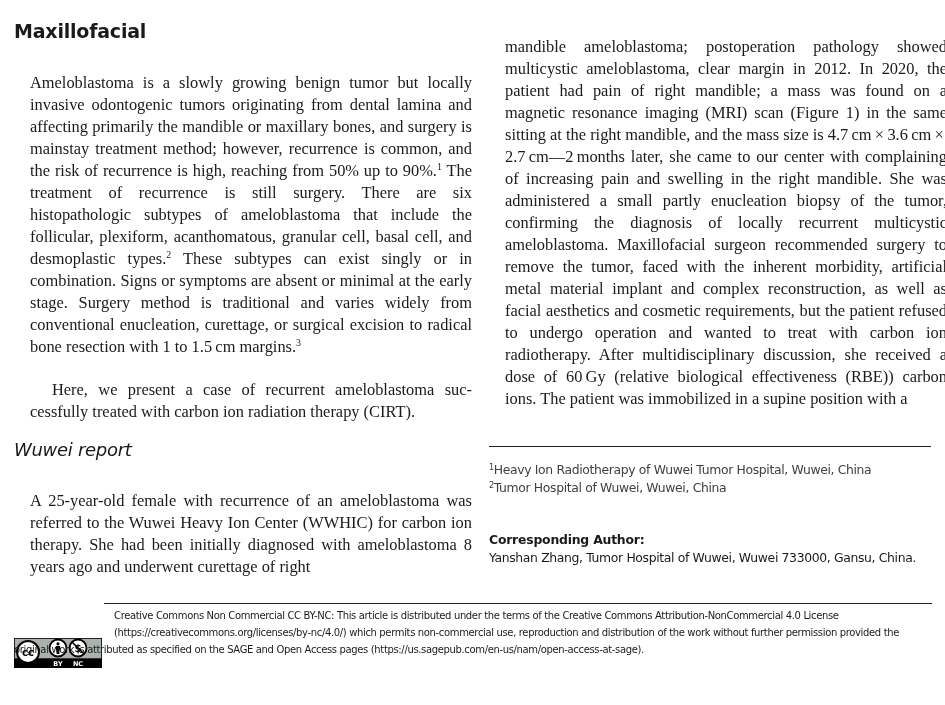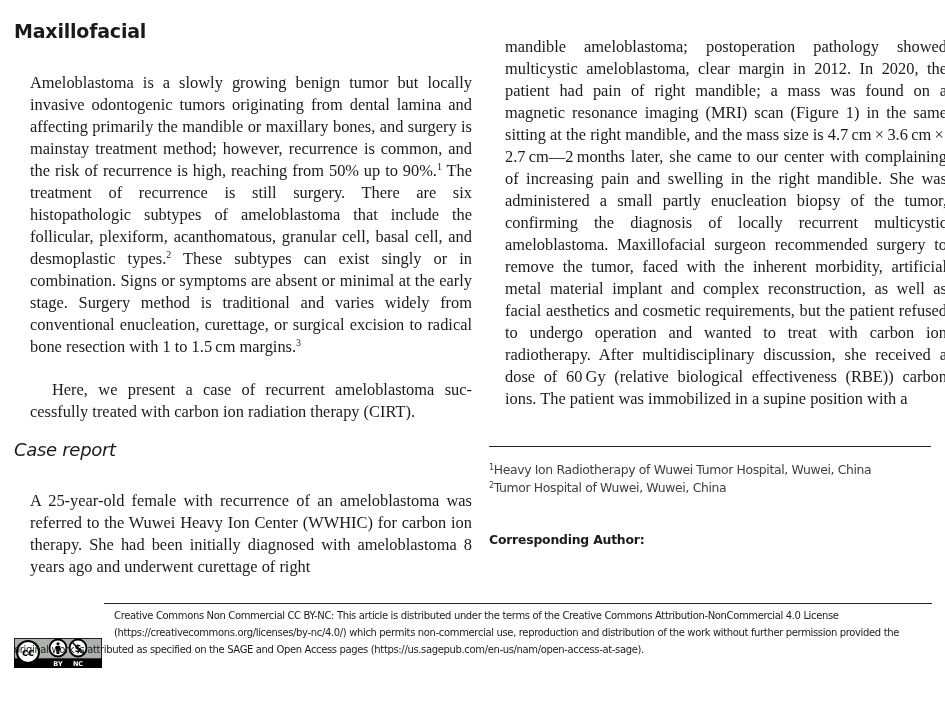--- a/index.html
+++ b/index.html
@@ -160,37 +160,38 @@
 </head>
 <body>
 
 <div class="col col-left">
   <h2 class="section-heading">Maxillofacial</h2>
 
   <p class="body-text p-intro"><span>Ameloblastoma is a slowly growing benign tumor but locally invasive odontogenic tumors originating from dental lamina and affecting primarily the mandible or maxillary bones, and surgery is mainstay treatment method; however, recurrence is common, and the risk of recurrence is high, reaching from 50% up to 90%.</span><sup>1</sup><span> The treatment of recurrence is still surgery. There are six histopathologic subtypes of ameloblastoma that include the follicular, plexiform, acanthomatous, granu­lar cell, basal cell, and desmoplastic types.</span><sup>2</sup><span> These subtypes can exist singly or in combination. Signs or symptoms are absent or minimal at the early stage. Surgery method is tradi­tional and varies widely from conventional enucleation, curettage, or surgical excision to radical bone resection with 1 to 1.5 cm margins.</span><sup>3</sup></p>
 
   <p class="body-text p-intro2">Here, we present a case of recurrent ameloblastoma suc­cessfully treated with carbon ion radiation therapy (CIRT).</p>
 
-  <h3 class="section-heading-italic">Case report</h3>
+  <h3 class="section-heading-italic">Wuwei report</h3>
 
   <p class="body-text p-case">A 25-year-old female with recurrence of an ameloblastoma was referred to the Wuwei Heavy Ion Center (WWHIC) for carbon ion therapy. She had been initially diagnosed with ameloblastoma 8 years ago and underwent curettage of right</p>
 </div>
 
 <div class="col col-right">
   <p class="body-text p-right">mandible ameloblastoma; postoperation pathology showed multicystic ameloblastoma, clear margin in 2012. In 2020, the patient had pain of right mandible; a mass was found on a magnetic resonance imaging (MRI) scan (Figure 1) in the same sitting at the right mandible, and the mass size is 4.7 cm × 3.6 cm × 2.7 cm—2 months later, she came to our center with complaining of increasing pain and swelling in the right mandible. She was administered a small partly enucleation biopsy of the tumor, confirming the diagnosis of locally recurrent multicystic ameloblastoma. Maxillofacial surgeon recommended surgery to remove the tumor, faced with the inherent morbidity, artificial metal material implant and complex reconstruction, as well as facial aesthetics and cosmetic requirements, but the patient refused to undergo operation and wanted to treat with carbon ion radiotherapy. After multidisciplinary discussion, she received a dose of 60 Gy (relative biological effectiveness (RBE)) carbon ions. The patient was immobilized in a supine position with a</p>
 
   <div class="divider-right"></div>
 
   <div class="affil">
     <div><sup>1</sup><span>Heavy Ion Radiotherapy of Wuwei Tumor Hospital, Wuwei, China</span></div>
     <div><sup>2</sup><span>Tumor Hospital of Wuwei, Wuwei, China</span></div>
   </div>
 
   <div class="corr">
     <div class="corr-title">Corresponding Author:</div>
+    <div>Yanshan Zhang, Tumor Hospital of Wuwei, Wuwei 733000, Gansu, China.</div>
   </div>
 </div>
 
 <div class="license-rule"></div>
 
 <div class="cc-logo">
   <svg width="90" height="30" viewBox="0 0 90 30">
     <rect x="0" y="0" width="88" height="30" fill="#000000"></rect>
     <rect x="0.8" y="0.8" width="86.4" height="19.5" fill="#aab2ab"></rect>
 

